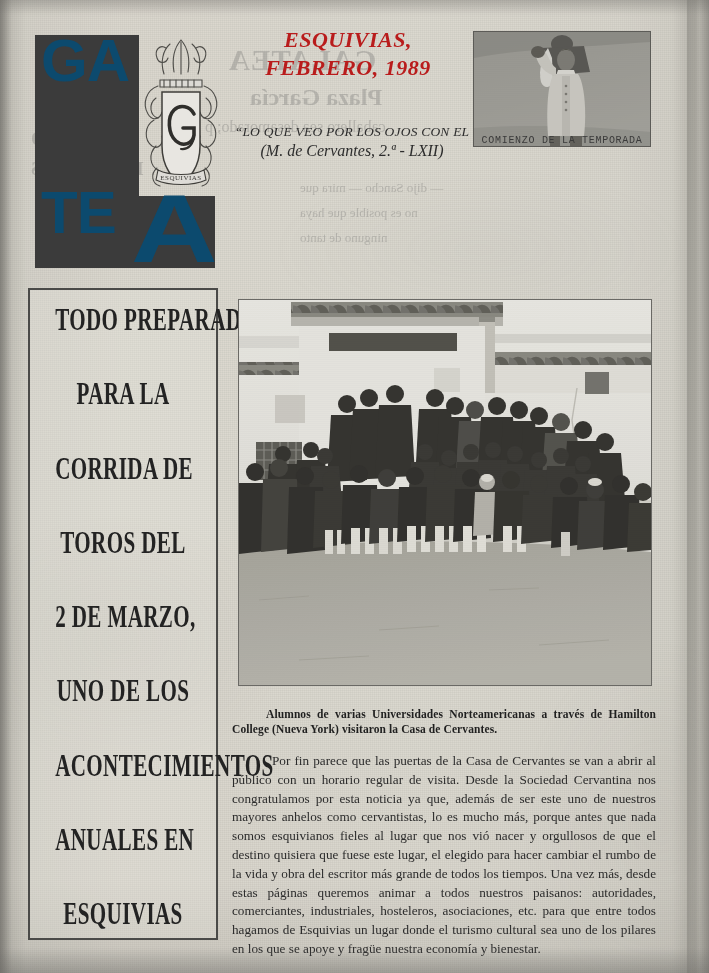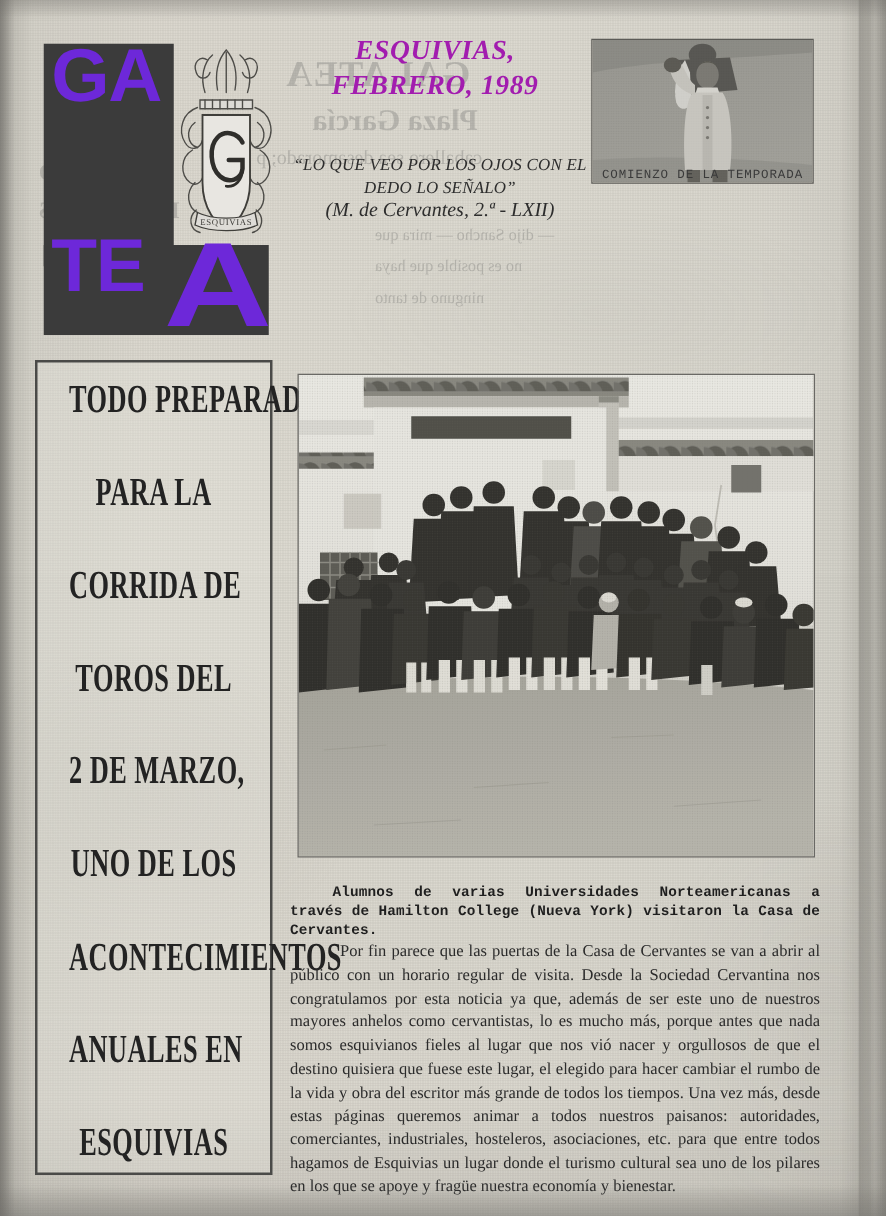--- a/index.html
+++ b/index.html
@@ -77,21 +77,21 @@
     position: absolute;
     background: #3b3b3b;
   }
   .logo-upper { left: 35px; top: 35px; width: 104px; height: 178px; }
   .logo-lower { left: 35px; top: 196px; width: 180px; height: 72px; }
 
   .logo-letters {
     position: absolute;
     left: 35px; top: 35px;
     width: 180px; height: 233px;
-    color: #6d28d9;
+    color: #0c4a6e;
     font-family: "Liberation Sans", sans-serif;
     font-weight: 700;
     letter-spacing: -1px;
   }
   .logo-ga  { position: absolute; left: 6px;  top: -4px;  font-size: 60px; line-height: 60px; }
   .logo-la  { position: absolute; left: 6px;  top: 52px;  font-size: 60px; line-height: 60px; }
   .logo-te  { position: absolute; left: 6px;  top: 148px; font-size: 60px; line-height: 60px; }
   .logo-bigA {
     position: absolute; left: 96px; top: 158px;
     font-size: 96px; line-height: 72px;
@@ -100,21 +100,21 @@
     transform: scaleX(1.25); transform-origin: left top;
   }
 
   .crest { position: absolute; left: 136px; top: 34px; width: 90px; height: 168px; }
 
   .title-block {
     position: absolute;
     left: 232px; top: 26px;
     width: 232px;
     text-align: center;
-    color: #a21caf;
+    color: #b91c1c;
   }
   .title-line {
     font-family: "Liberation Serif", serif;
     font-weight: 700; font-style: italic;
     font-size: 22px; line-height: 28px;
     letter-spacing: .5px;
   }
   .quote-block {
     position: absolute;
     left: 232px; top: 123px;
@@ -188,21 +188,21 @@
     position: absolute;
     left: 238px; top: 299px;
     width: 412px; height: 385px;
     border: 1px solid #6a6965;
     overflow: hidden;
   }
   .photo-main-cap {
     position: absolute;
     left: 232px; top: 707px;
     width: 424px;
-    font-family: Liberation Mono, monospace;
+    font-family: Liberation Serif, serif;
     font-weight: 700;
     font-size: 11.5px;
     line-height: 15px;
     text-align: justify;
     color: #1f1f1f;
     letter-spacing: .1px;
   }
   .photo-main-cap .indent { display: inline-block; width: 34px; }
 
   
@@ -306,21 +306,20 @@
       </g>
     </svg>
 
     <div class="title-block">
       <div class="title-line">ESQUIVIAS,</div>
       <div class="title-line">FEBRERO, 1989</div>
     </div>
 
     <div class="quote-block">
       <div class="quote-line">“LO QUE VEO POR LOS OJOS CON EL</div>
-      <div class="quote-line">DEDO LO SEÑALO”</div>
       <div class="quote-attr">(M. de Cervantes, 2.ª - LXII)</div>
     </div>
 
     <div class="photo-top">
       <svg viewBox="0 0 176 114" width="176" height="114" preserveAspectRatio="none">
         <defs>
           <pattern id="ht1" width="2" height="2" patternUnits="userSpaceOnUse">
             <rect width="2" height="2" fill="#9d9c96"></rect>
             <circle cx="1" cy="1" r=".55" fill="#8b8a84"></circle>
           </pattern>

